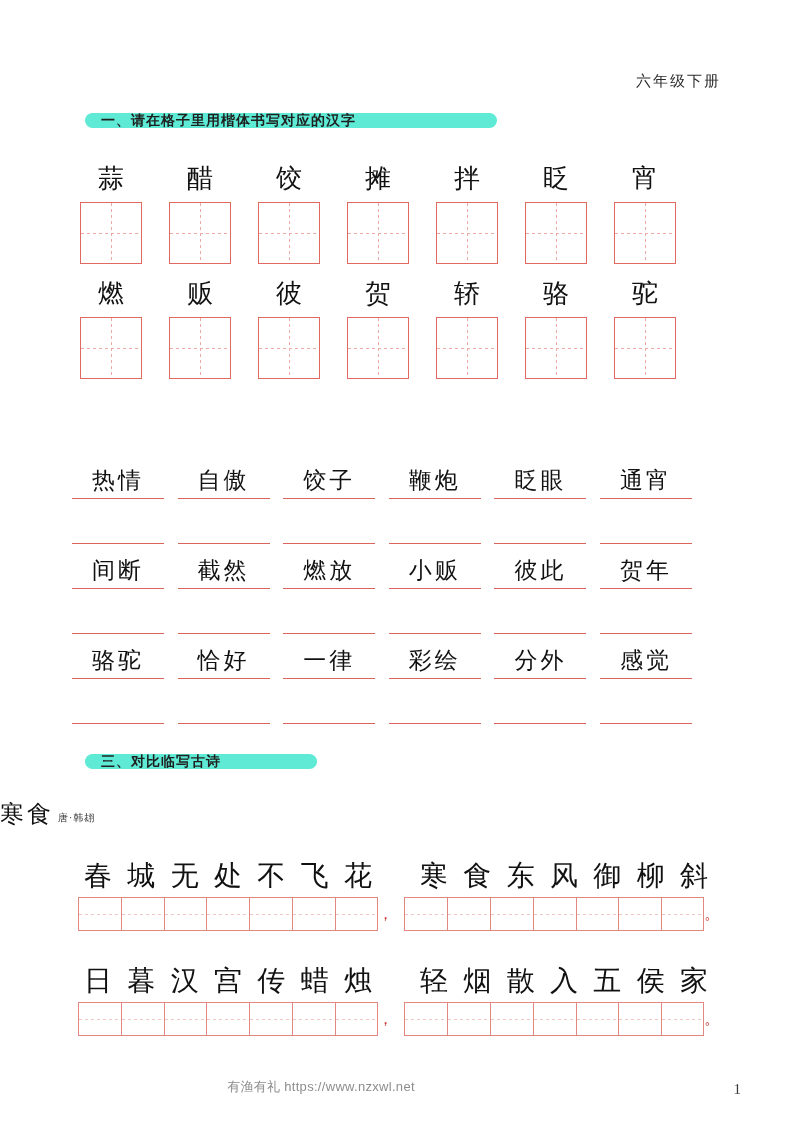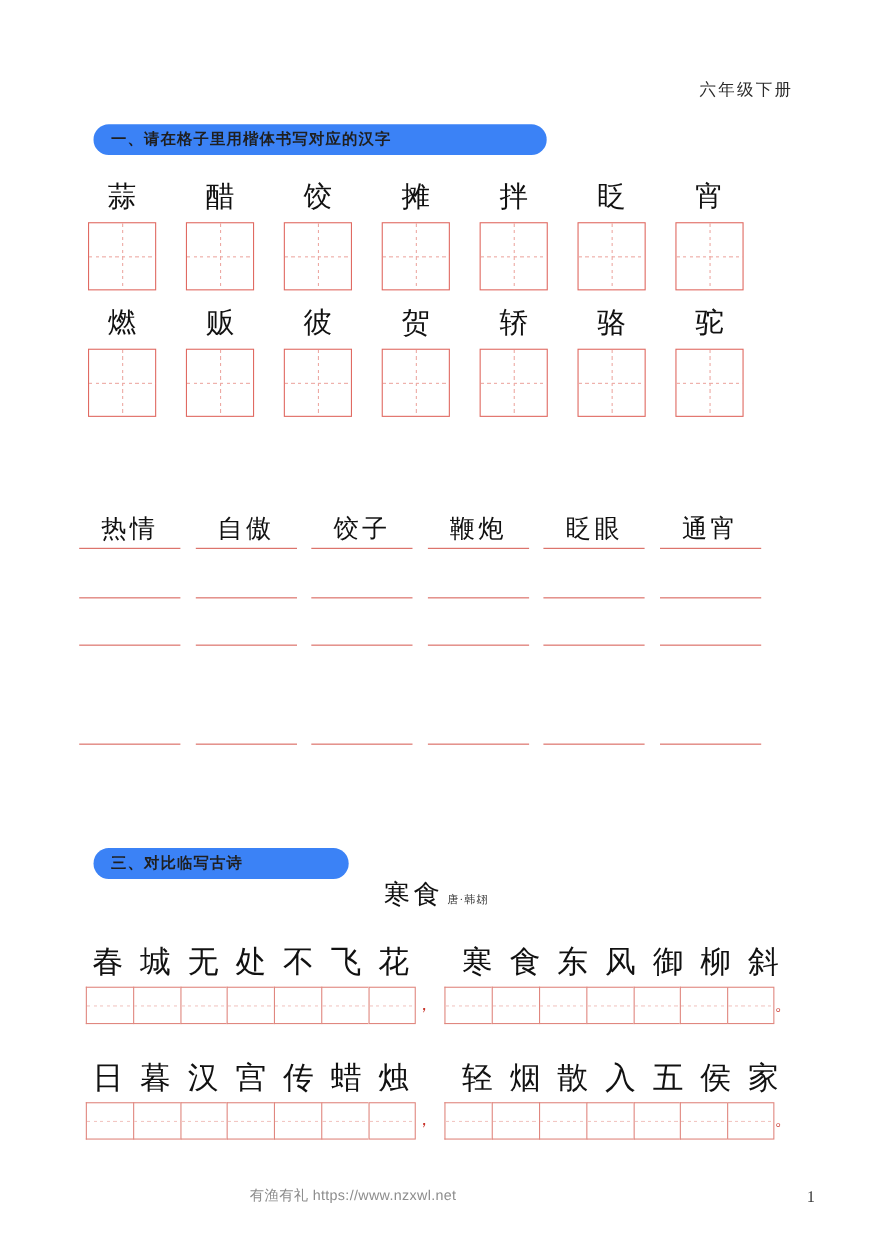--- a/index.html
+++ b/index.html
@@ -35,35 +35,35 @@
     font-size: 15px;
     letter-spacing: 2px;
     color: #2b2b2b;
     white-space: nowrap;
   }
 
   
   .section-pill {
     position: absolute;
     left: 85px;
-    height: 28px;
+    height: 15px;
     display: flex;
     align-items: center;
-    background: #3b82f6;
+    background: #5eead4;
     border-radius: 14px;
     padding: 0 26px 0 16px;
     font-size: 14px;
     font-weight: bold;
     letter-spacing: 1px;
     color: #1f1f1f;
     white-space: nowrap;
   }
   #sec1 { top: 113px; min-width: 370px; }
   #sec2 { top: 408px; min-width: 150px; }
-  #sec3 { top: 771px; min-width: 190px; }
+  #sec3 { top: 754px; min-width: 190px; }
 
   
   .char-row {
     position: absolute;
     left: 78px;
     width: 600px;
     display: flex;
     justify-content: space-between;
   }
   #charrow1 { top: 162px; }
@@ -151,21 +151,20 @@
     border-bottom: 1.2px solid #d9655d;
   }
 
   
   .poem-title-wrap {
     position: absolute;
     top: 800px;
     left: 0;
     width: 793px;
     display: flex;
-    justify-content: center;
     align-items: flex-end;
   }
   .poem-title {
     font-family: "Liberation Serif", "DejaVu Serif", serif;
     font-size: 24px;
     letter-spacing: 3px;
     color: #111;
     line-height: 28px;
   }
   .poem-author {
@@ -365,31 +364,83 @@
       <div class="blank-item"></div>
       <div class="blank-item"></div>
       <div class="blank-item"></div>
       <div class="blank-item"></div>
       <div class="blank-item"></div>
       <div class="blank-item"></div>
     </div>
   </div>
 
   <div class="word-block" id="wordline2">
+    <div class="word-row">
+      <div class="word-item">
+        <div class="word-text">间断</div>
+        <div class="word-underline"></div>
+      </div>
+      <div class="word-item">
+        <div class="word-text">截然</div>
+        <div class="word-underline"></div>
+      </div>
+      <div class="word-item">
+        <div class="word-text">燃放</div>
+        <div class="word-underline"></div>
+      </div>
+      <div class="word-item">
+        <div class="word-text">小贩</div>
+        <div class="word-underline"></div>
+      </div>
+      <div class="word-item">
+        <div class="word-text">彼此</div>
+        <div class="word-underline"></div>
+      </div>
+      <div class="word-item">
+        <div class="word-text">贺年</div>
+        <div class="word-underline"></div>
+      </div>
+    </div>
     <div class="blank-row">
       <div class="blank-item"></div>
       <div class="blank-item"></div>
       <div class="blank-item"></div>
       <div class="blank-item"></div>
       <div class="blank-item"></div>
       <div class="blank-item"></div>
     </div>
   </div>
 
   <div class="word-block" id="wordline3">
+    <div class="word-row">
+      <div class="word-item">
+        <div class="word-text">骆驼</div>
+        <div class="word-underline"></div>
+      </div>
+      <div class="word-item">
+        <div class="word-text">恰好</div>
+        <div class="word-underline"></div>
+      </div>
+      <div class="word-item">
+        <div class="word-text">一律</div>
+        <div class="word-underline"></div>
+      </div>
+      <div class="word-item">
+        <div class="word-text">彩绘</div>
+        <div class="word-underline"></div>
+      </div>
+      <div class="word-item">
+        <div class="word-text">分外</div>
+        <div class="word-underline"></div>
+      </div>
+      <div class="word-item">
+        <div class="word-text">感觉</div>
+        <div class="word-underline"></div>
+      </div>
+    </div>
     <div class="blank-row">
       <div class="blank-item"></div>
       <div class="blank-item"></div>
       <div class="blank-item"></div>
       <div class="blank-item"></div>
       <div class="blank-item"></div>
       <div class="blank-item"></div>
     </div>
   </div>
 

